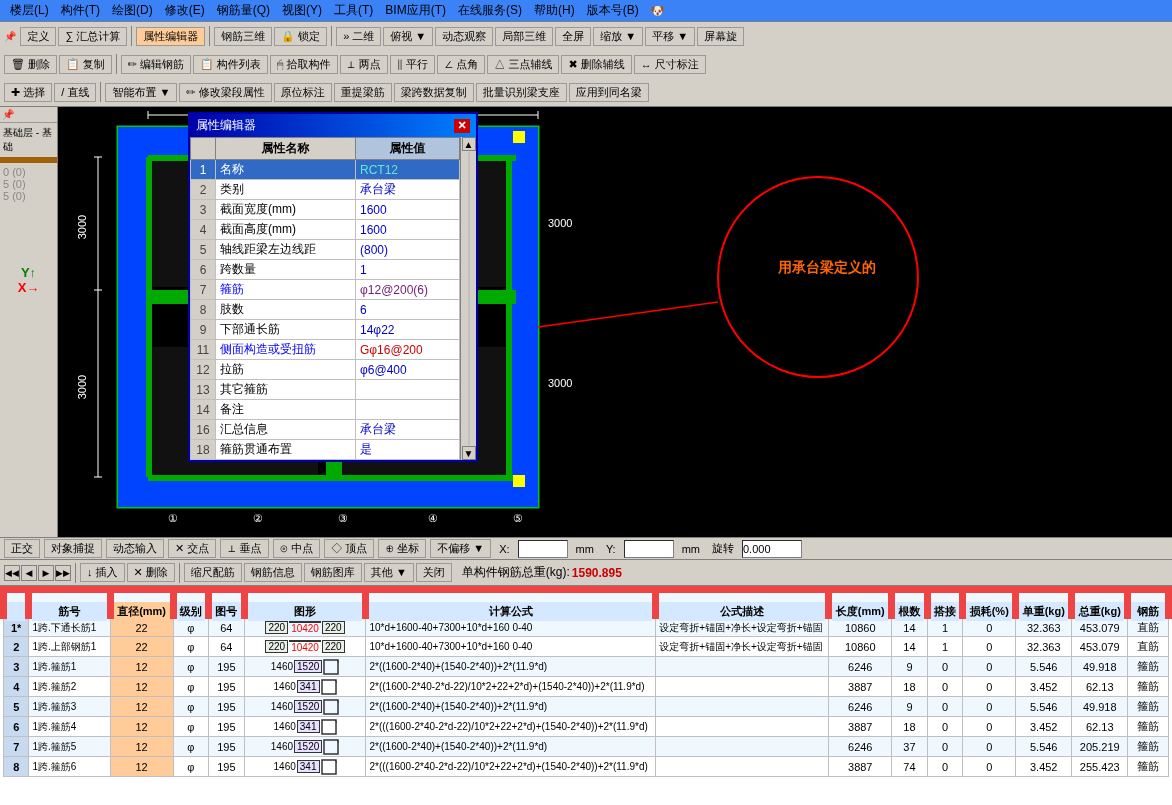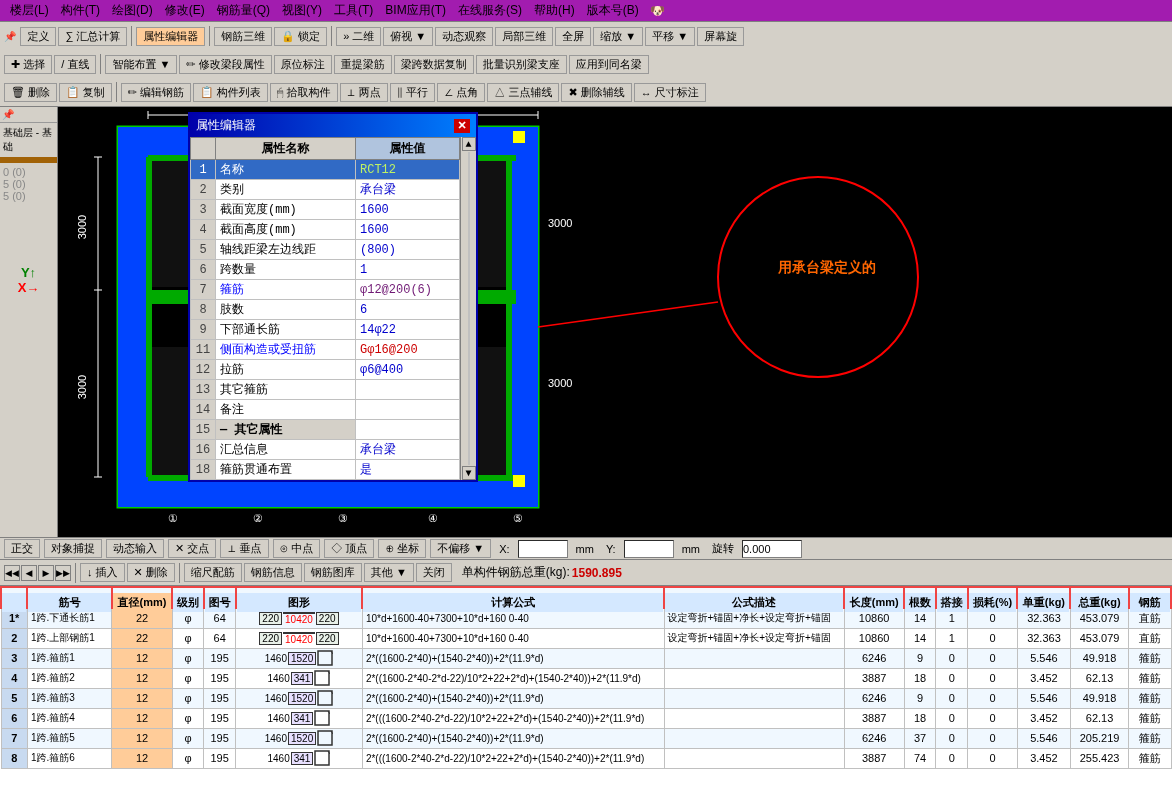--- a/index.html
+++ b/index.html
@@ -1,19 +1,19 @@
 <!DOCTYPE html>
 <html><head>
   <meta charset="utf-8">
   <style>
     * { margin: 0; padding: 0; box-sizing: border-box; }
     body { font-family: 'SimSun', 'Microsoft YaHei', sans-serif; font-size: 12px; background: #d4d0c8; overflow: hidden; width: 1172px; height: 805px; }
 
     
-    .menubar { background: #a21caf; height: 22px; display: flex; align-items: center; padding: 0 4px; border-bottom: 1px solid #808080; }
+    .menubar { background: #3b82f6; height: 22px; display: flex; align-items: center; padding: 0 4px; border-bottom: 1px solid #808080; }
     .menubar span { padding: 0 6px; font-size: 12px; cursor: default; }
 
     
     .toolbar-area { background: #d4d0c8; border-bottom: 1px solid #808080; }
     .toolbar-row { display: flex; align-items: center; padding: 2px 4px; gap: 2px; height: 28px; flex-wrap: wrap; }
     .toolbar-btn { background: #d4d0c8; border: 1px solid #999; padding: 1px 6px; font-size: 11px; cursor: pointer; white-space: nowrap; }
     .separator { width: 1px; background: #808080; height: 20px; margin: 0 2px; }
 
     
     .cad-area { flex: 1; background: #000; position: relative; overflow: hidden; }
@@ -23,36 +23,36 @@
     .dialog-title { background: linear-gradient(to right, #0000aa, #0080ff); color: white; padding: 3px 6px; font-size: 12px; display: flex; justify-content: space-between; align-items: center; }
     .dialog-close { color: white; cursor: pointer; font-weight: bold; background: #cc0000; border: none; width: 16px; height: 14px; font-size: 11px; }
     .dialog-table { width: 100%; border-collapse: collapse; font-size: 12px; }
     .dialog-table th { background: #d4d0c8; border: 1px solid #808080; padding: 2px 4px; text-align: center; }
     .dialog-table td { border: 1px solid #c0c0c0; padding: 1px 4px; height: 18px; }
     .dialog-table td:first-child { width: 25px; text-align: center; background: #d4d0c8; color: #444; }
     .dialog-table td:nth-child(2) { background: white; width: 140px; }
     .dialog-table td:nth-child(3) { background: white; color: #0000cc; }
     .dialog-table tr.selected td { background: #316ac5; color: white; }
     .dialog-table tr.selected td:nth-child(2) { background: #316ac5; color: white; }
-    .dialog-table tr.selected td:nth-child(3) { background: #316ac5; color: #bef264; }
+    .dialog-table tr.selected td:nth-child(3) { background: #316ac5; color: #5eead4; }
     .dialog-scrollbar { width: 16px; background: #d4d0c8; border-left: 1px solid #808080; display: flex; flex-direction: column; align-items: center; }
-    .dialog-content { display: flex; font-family: Liberation Mono, monospace; }
+    .dialog-content { display: flex; }
     .dialog-body { flex: 1; overflow: hidden; }
 
     
     .bottom-toolbar { height: 22px; background: #d4d0c8; border-top: 1px solid #808080; display: flex; align-items: center; padding: 0 4px; gap: 4px; font-size: 11px; }
     .bottom-toolbar span { padding: 0 4px; }
     .bottom-input { width: 60px; height: 18px; font-size: 11px; border: 1px inset #808080; background: white; }
 
     
     .rebar-area { height: 270px; border-top: 1px solid #808080; overflow: hidden; background: white; }
     .rebar-toolbar { background: #d4d0c8; height: 26px; display: flex; align-items: center; padding: 0 4px; gap: 2px; border-bottom: 1px solid #808080; }
     .rebar-btn { background: #d4d0c8; border: 1px solid #999; padding: 1px 6px; font-size: 11px; cursor: pointer; }
     .rebar-table { width: 100%; border-collapse: collapse; font-size: 11px; }
-    .rebar-table th { background: #d4e8ff; border: 2px solid #ef4444; padding: 2px 3px; text-align: center; position: sticky; top: 6px; white-space: nowrap; }
+    .rebar-table th { background: #d4e8ff; border: 7px solid #ef4444; padding: 2px 3px; text-align: center; position: sticky; top: 12px; white-space: nowrap; }
     .rebar-table td { border: 1px solid #c0c0c0; padding: 1px 3px; white-space: nowrap; text-align: center; height: 20px; }
     .rebar-table tr:nth-child(odd) { background: #f0f8ff; }
     .rebar-table tr:nth-child(even) { background: white; }
     .rebar-scroll { height: 244px; overflow-y: auto; overflow-x: auto; }
 
     .mini-nav { display: flex; align-items: center; gap: 1px; }
     .nav-btn { width: 16px; height: 16px; background: #d4d0c8; border: 1px solid #808080; display: flex; align-items: center; justify-content: center; font-size: 9px; cursor: pointer; }
   </style>
 </head>
 <body>
@@ -87,44 +87,44 @@
     <button class="toolbar-btn">» 二维</button>
     <button class="toolbar-btn">俯视 ▼</button>
     <button class="toolbar-btn">动态观察</button>
     <button class="toolbar-btn">局部三维</button>
     <button class="toolbar-btn">全屏</button>
     <button class="toolbar-btn">缩放 ▼</button>
     <button class="toolbar-btn">平移 ▼</button>
     <button class="toolbar-btn">屏幕旋</button>
   </div>
   <div class="toolbar-row">
-    <button class="toolbar-btn">✚ 选择</button>
-    <button class="toolbar-btn">/ 直线</button>
-    <div class="separator"></div>
-    <button class="toolbar-btn">智能布置 ▼</button>
-    <button class="toolbar-btn">✏ 修改梁段属性</button>
-    <button class="toolbar-btn">原位标注</button>
-    <button class="toolbar-btn">重提梁筋</button>
-    <button class="toolbar-btn">梁跨数据复制</button>
-    <button class="toolbar-btn">批量识别梁支座</button>
-    <button class="toolbar-btn">应用到同名梁</button>
-  </div>
-  <div class="toolbar-row">
     <button class="toolbar-btn">🗑 删除</button>
     <button class="toolbar-btn">📋 复制</button>
     <div class="separator"></div>
     <button class="toolbar-btn">✏ 编辑钢筋</button>
     <button class="toolbar-btn">📋 构件列表</button>
     <button class="toolbar-btn">🖱 拾取构件</button>
     <button class="toolbar-btn">⊥ 两点</button>
     <button class="toolbar-btn">∥ 平行</button>
     <button class="toolbar-btn">∠ 点角</button>
     <button class="toolbar-btn">△ 三点辅线</button>
     <button class="toolbar-btn">✖ 删除辅线</button>
     <button class="toolbar-btn">↔ 尺寸标注</button>
+  </div>
+  <div class="toolbar-row">
+    <button class="toolbar-btn">✚ 选择</button>
+    <button class="toolbar-btn">/ 直线</button>
+    <div class="separator"></div>
+    <button class="toolbar-btn">智能布置 ▼</button>
+    <button class="toolbar-btn">✏ 修改梁段属性</button>
+    <button class="toolbar-btn">原位标注</button>
+    <button class="toolbar-btn">重提梁筋</button>
+    <button class="toolbar-btn">梁跨数据复制</button>
+    <button class="toolbar-btn">批量识别梁支座</button>
+    <button class="toolbar-btn">应用到同名梁</button>
   </div>
 </div>
 
 <div style="display:flex; height: 430px;">
 
   <div style="width:58px; background:#d4d0c8; border-right:1px solid #808080; display:flex; flex-direction:column;">
     <div style="padding:2px; font-size:10px; border-bottom:1px solid #999;">
       <span>📌</span>
     </div>
     <div style="padding:3px; font-size:10px; border-bottom:6px solid #a16207;">
@@ -277,25 +277,20 @@
                   <td>φ6@400</td>
                 </tr>
                 <tr>
                   <td>13</td>
                   <td>其它箍筋</td>
                   <td></td>
                 </tr>
                 <tr>
                   <td>14</td>
                   <td>备注</td>
-                  <td></td>
-                </tr>
-                <tr>
-                  <td>15</td>
-                  <td style="background: rgb(212, 208, 200); font-weight: bold;">— 其它属性</td>
                   <td></td>
                 </tr>
                 <tr>
                   <td>16</td>
                   <td>汇总信息</td>
                   <td>承台梁</td>
                 </tr>
                 <tr>
                   <td>18</td>
                   <td>箍筋贯通布置</td>

